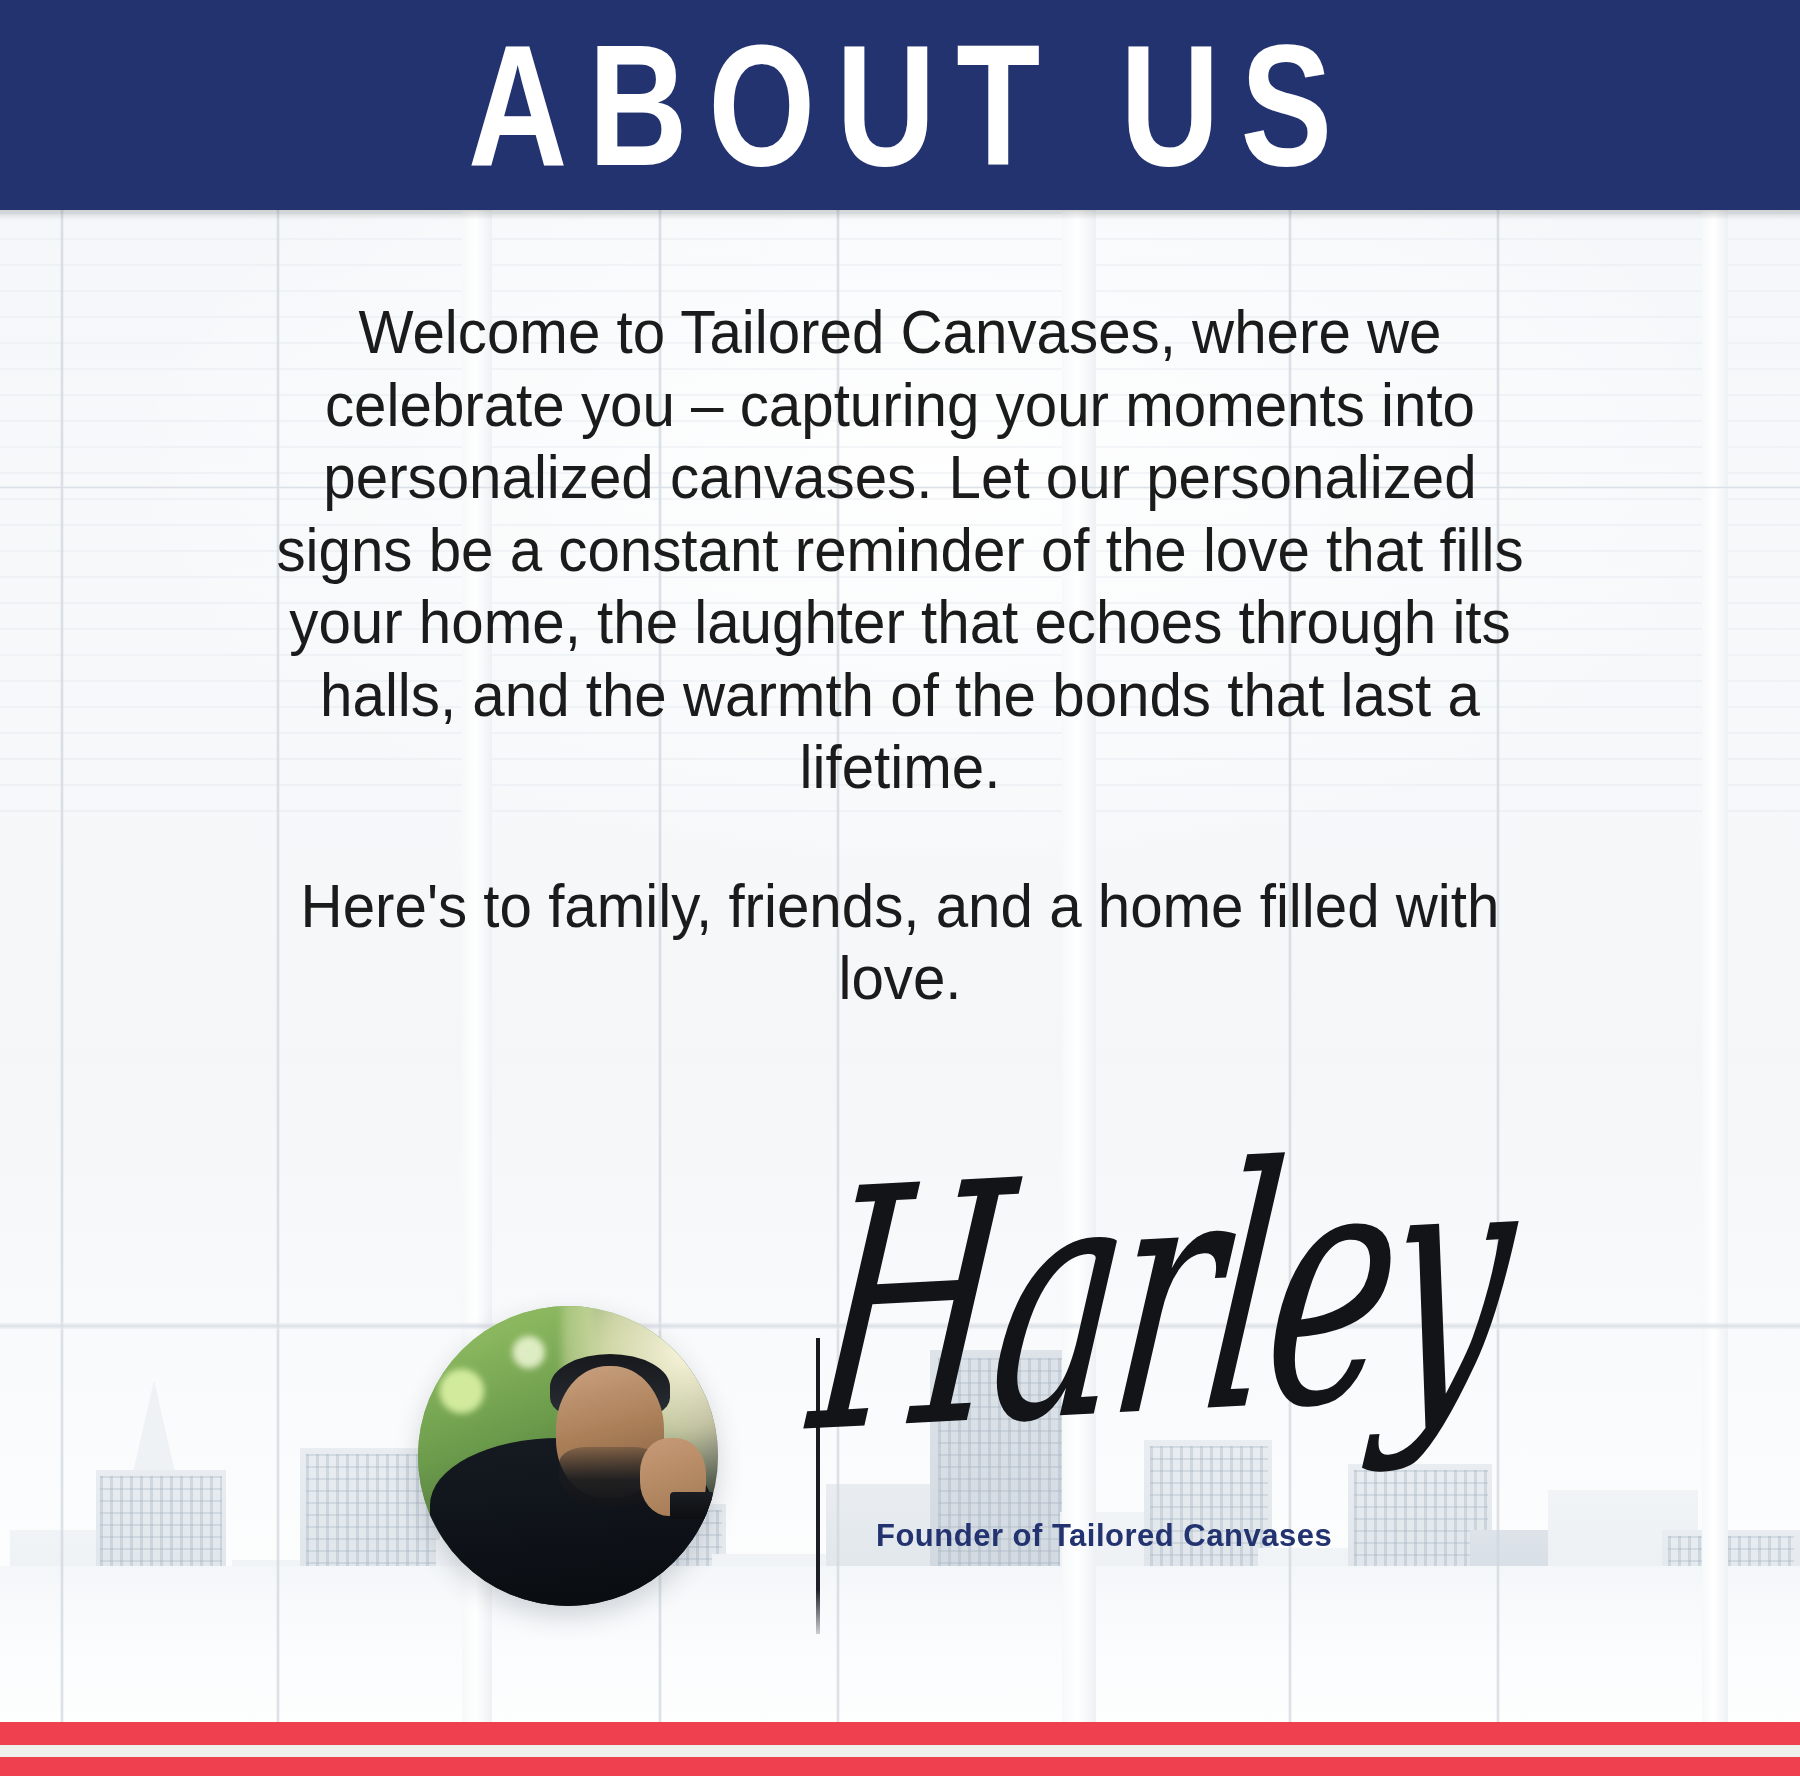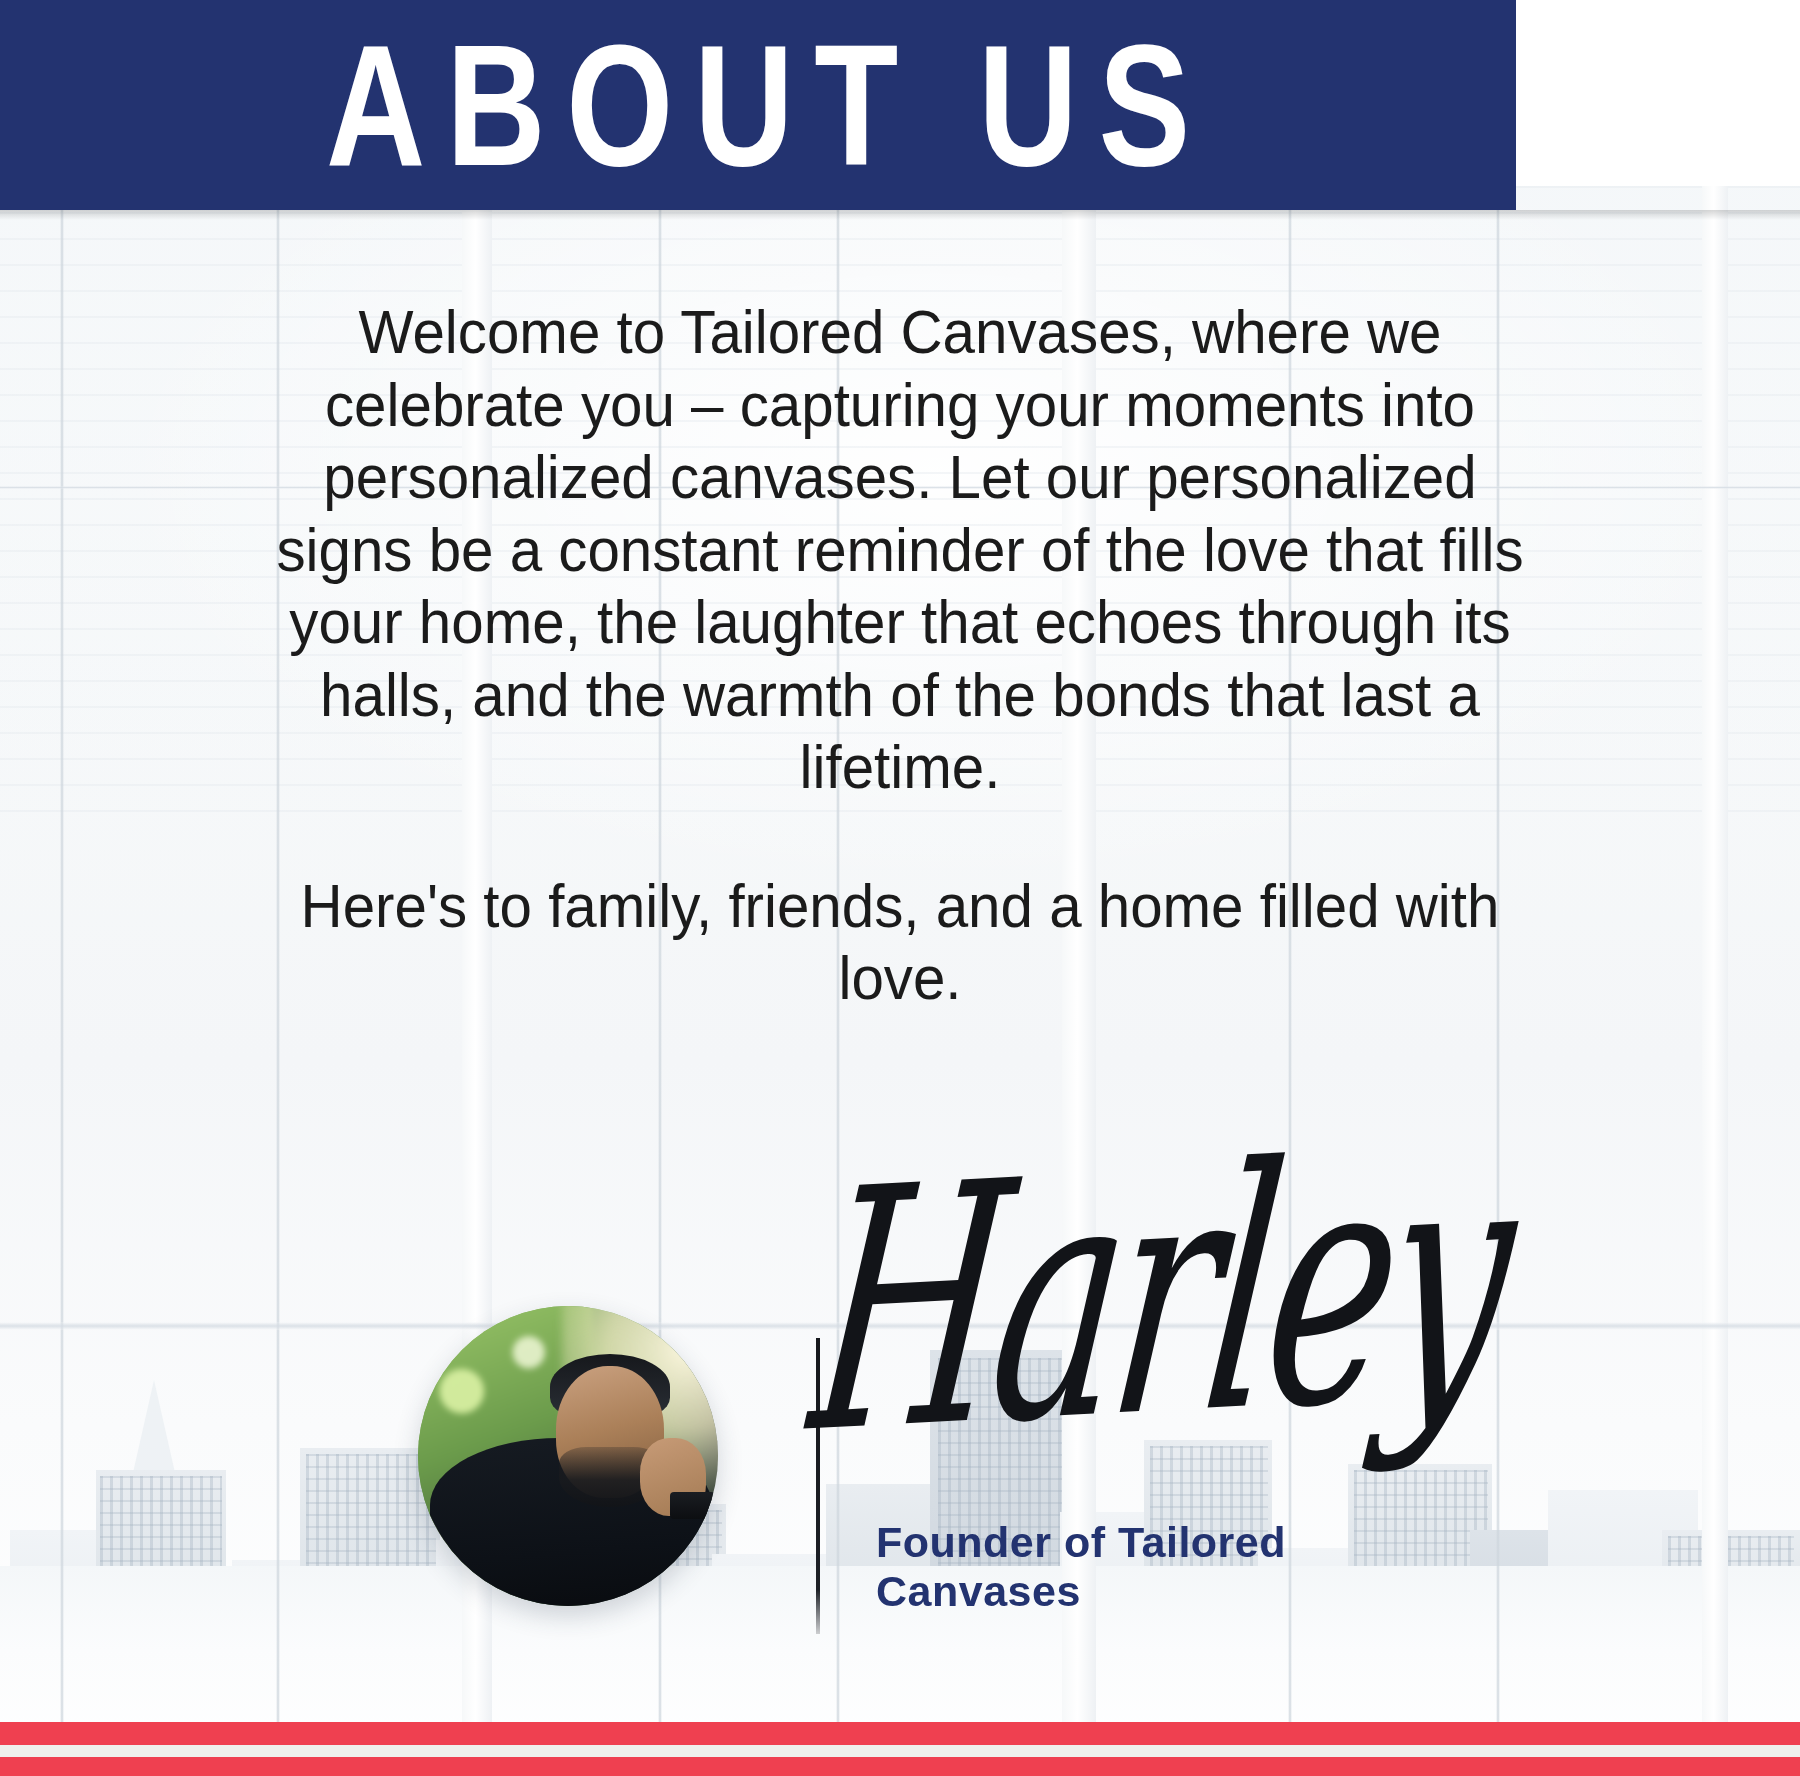--- a/index.html
+++ b/index.html
@@ -35,21 +35,21 @@
         repeating-linear-gradient(180deg,
         rgba(160,175,190,.30) 0 2px, rgba(255,255,255,0) 2px 12px);}
   
   .mullion{position:absolute;top:0;bottom:0;background:linear-gradient(90deg,rgba(255,255,255,0),rgba(206,214,221,.95),rgba(255,255,255,0));}
   .mullion-wide{position:absolute;top:0;bottom:0;background:linear-gradient(90deg,#f6f8f9,#ffffff 45%,#eef1f4);}
   .rail{position:absolute;left:0;width:100%;background:linear-gradient(180deg,rgba(255,255,255,.2),rgba(214,221,228,.85),rgba(255,255,255,.25));}
   .floor{position:absolute;left:0;bottom:0;width:100%;height:210px;
       background:linear-gradient(180deg,#f4f7f9 0%,#fbfcfd 40%,#ffffff 100%);}
 
   
-  .header{position:absolute;left:0;top:0;width:1516px;height:210px;background:#233370;
+  .header{position:absolute;left:0;top:0;width:1800px;height:210px;background:#233370;
           display:flex;align-items:center;justify-content:center;}
   .header h1{margin:0;color:#ffffff;font-size:172px;line-height:1;font-weight:700;
              letter-spacing:26px;transform:scaleX(.80);transform-origin:center;
              white-space:nowrap;text-indent:26px;font-family:"Liberation Sans",sans-serif;}
   .header-shadow{position:absolute;left:0;top:210px;width:1800px;height:10px;
              background:linear-gradient(180deg,rgba(0,0,0,.16),rgba(0,0,0,0));}
 
   
   .copy{position:absolute;left:210px;top:296px;width:1380px;text-align:center;
         color:#1b1b1b;font-size:62px;line-height:1.17;font-weight:400;
@@ -85,21 +85,21 @@
 
   
   .sig-divider{position:absolute;left:816px;top:1338px;width:4px;height:296px;
           background:linear-gradient(180deg,#16181c,#1d2026 85%,rgba(28,30,36,.2));}
   .sig-name{position:absolute;left:836px;top:1148px;width:620px;height:340px;
           color:#121418;font-family:"DejaVu Serif",serif;font-style:italic;font-weight:400;
           font-size:250px;line-height:1;letter-spacing:-10px;
           transform:rotate(-3deg) skewX(-9deg) scaleY(1.32) scaleX(.86);transform-origin:left top;
           white-space:nowrap;pointer-events:none;}
   .sig-role{position:absolute;left:876px;top:1518px;width:560px;
-          color:#233370;font-weight:700;font-size:43px;line-height:1.14;letter-spacing:.5px;}
+          color:#233370;font-weight:700;font-size:31px;line-height:1.14;letter-spacing:.5px;}
 
   
   .bar-red-1{position:absolute;left:0;top:1722px;width:1800px;height:23px;background:#ef4050;}
   .bar-white{position:absolute;left:0;top:1745px;width:1800px;height:12px;background:#eff0ec;}
   .bar-red-2{position:absolute;left:0;top:1757px;width:1800px;height:19px;background:#ef4050;}
 </style>
 </head>
 <body>
 
 <div class="page">

